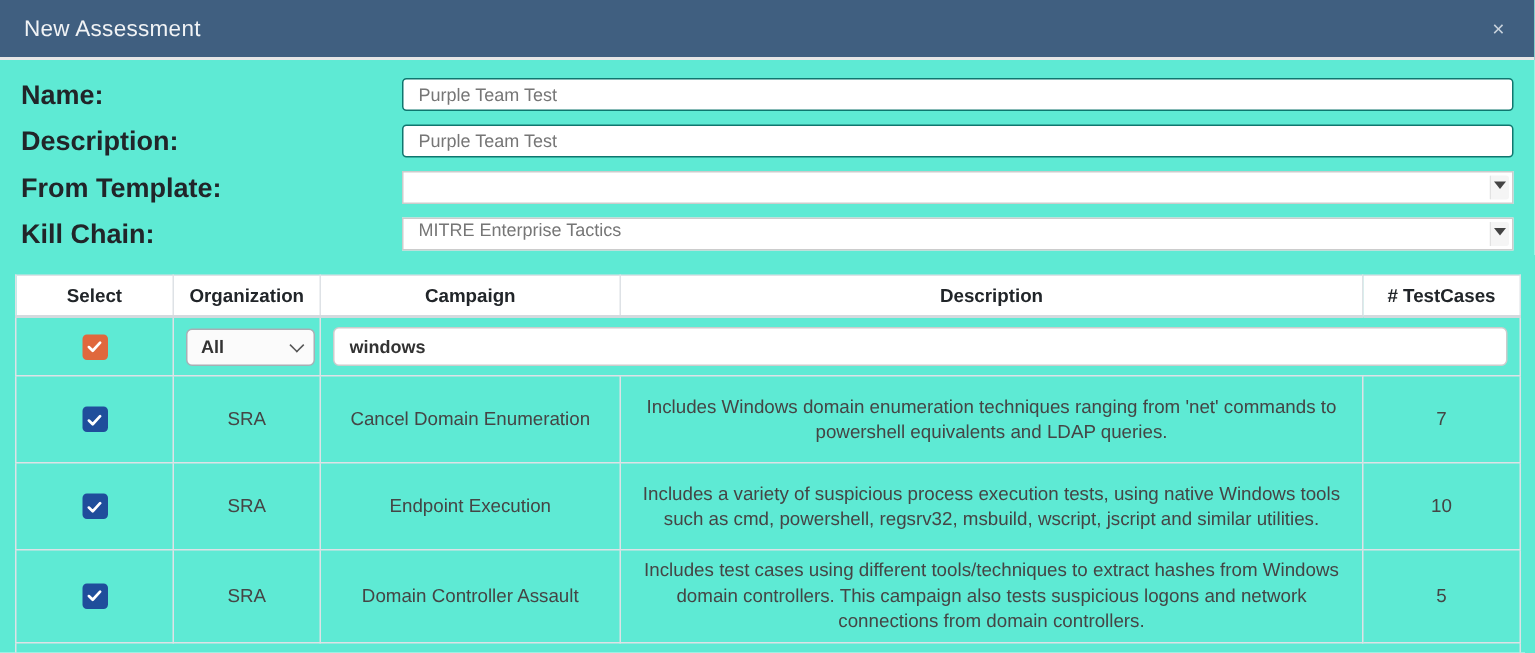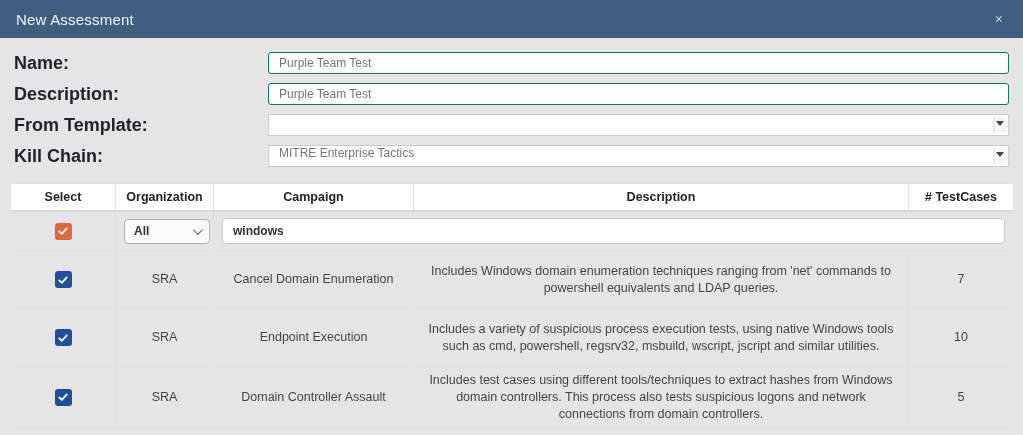--- a/index.html
+++ b/index.html
@@ -3,21 +3,21 @@
 <meta charset="utf-8">
 <style>
   * { box-sizing: border-box; margin: 0; padding: 0; }
   html, body { width: 1023px; height: 435px; }
   body {
     font-family: "Liberation Sans", sans-serif;
     background: #ffffff;
     color: #212529;
     overflow: hidden;
   }
-  .modal { width: 1023px; height: 435px; background: #e5e5e5; display: flex; flex-direction: column; }
+  .modal { width: 1023px; height: 435px; background: #5eead4; display: flex; flex-direction: column; }
 
   
   .modal-header {
     height: 40px; flex: 0 0 40px;
     background: #405f80;
     display: flex; align-items: center; justify-content: space-between;
     padding: 0 16px;
     border-bottom: 2px solid #e6e6e6;
   }
   .modal-title { color: #f1f3f5; font-size: 15px; font-weight: 400; letter-spacing: .2px; }
@@ -220,21 +220,21 @@
         <tr class="data-row">
           <td>
             <div class="checkbox blue" style="background: rgb(31, 78, 155);">
               <svg viewBox="0 0 16 16">
                   <path d="M3 8.5 L6.4 11.8 L13 4.6" stroke="#ffffff" stroke-width="2.4" fill="none" stroke-linecap="round" stroke-linejoin="round"></path>
                 </svg>
             </div>
           </td>
           <td>SRA</td>
           <td>Domain Controller Assault</td>
-          <td class="desc-cell">Includes test cases using different tools/techniques to extract hashes from Windows domain controllers. This process also tests suspicious logons and network connections from domain controllers.</td>
+          <td class="desc-cell">Includes test cases using different tools/techniques to extract hashes from Windows domain controllers. This campaign also tests suspicious logons and network connections from domain controllers.</td>
           <td>5</td>
         </tr>
 
         <tr class="footer-row">
           <td colspan="5"></td>
         </tr>
       </tbody>
     </table>
   </div>
 

